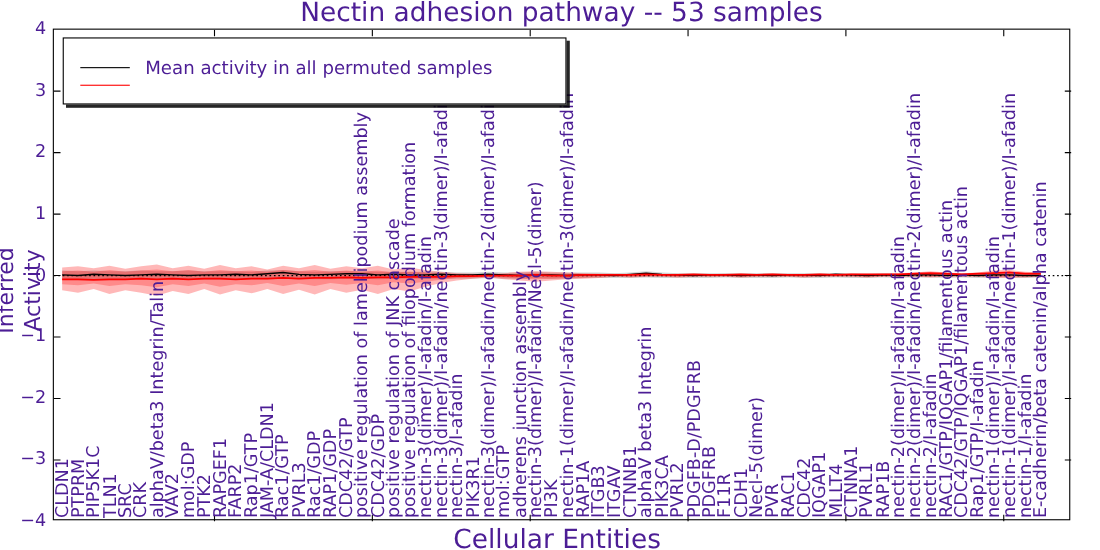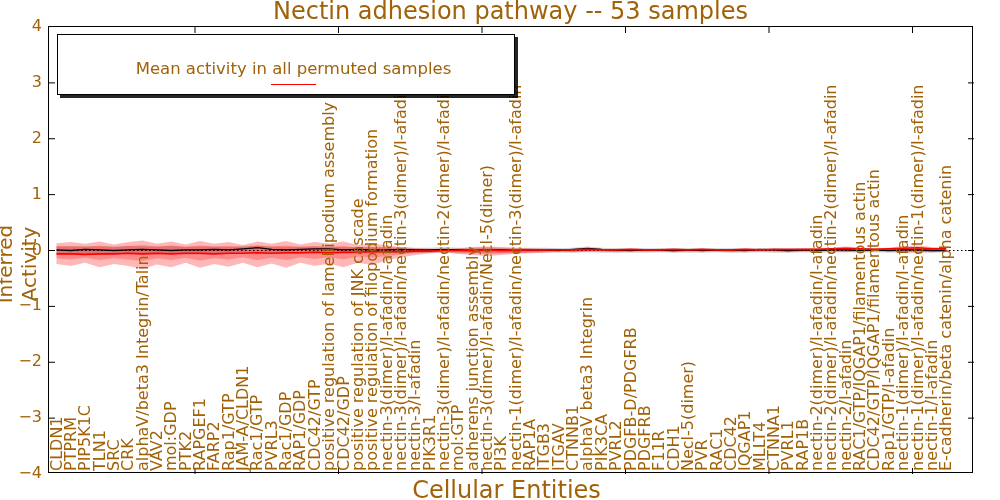--- a/index.html
+++ b/index.html
@@ -1,18 +1,18 @@
 <!DOCTYPE html>
 <html><head>
 <meta charset="utf-8">
 <style>
   html,body{margin:0;padding:0;background:#ffffff;}
   #figure{
     position:relative;width:1000px;height:500px;background:#ffffff;
-    font-family:"DejaVu Sans","Liberation Sans",sans-serif;color:#a16207;
+    font-family:"DejaVu Sans","Liberation Sans",sans-serif;color:#4c1d95;
     overflow:hidden;
     text-decoration:underline;
   }
   #chart-title{
     position:absolute;left:48px;top:-3px;width:925px;text-align:center;
     font-size:24px;white-space:nowrap;
   }
   #y-axis-label{
     position:absolute;left:-58px;top:240px;width:150px;text-align:center;
     font-size:20px;transform:rotate(-90deg);
@@ -35,21 +35,21 @@
     transform-origin:0 0;transform:rotate(-90deg);
   }
   #x-labels-layer{position:absolute;left:0;top:0;width:1000px;height:500px;pointer-events:none;}
   #legend{
     position:absolute;left:57px;top:34px;width:458px;height:61px;
     background:#fff;border:1.5px solid #000;box-sizing:border-box;
     box-shadow:3px 3px 0 rgba(0,0,0,0.85);
     display:flex;flex-direction:column;justify-content:center;gap:6px;
     padding-left:15px;z-index:5;
   }
-  .legend-row{display:flex;align-items:center;gap:14px;flex-direction:column;}
+  .legend-row{display:flex;align-items:center;gap:14px;}
   .legend-line{width:45px;height:0;border-top:1.8px solid #000;flex:0 0 45px;}
   .legend-label{font-size:16.5px;white-space:nowrap;}
 </style>
 </head>
 <body>
 
 <div id="figure">
 
   <div id="chart-title">Nectin adhesion pathway -- 53 samples</div>
 

